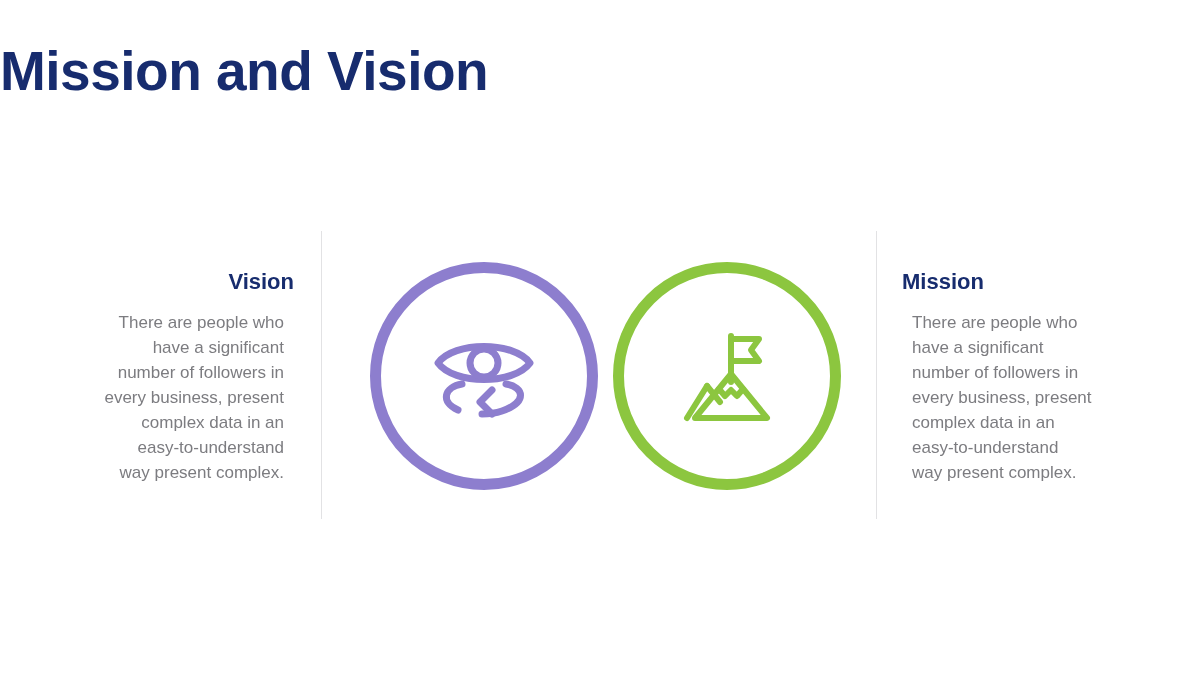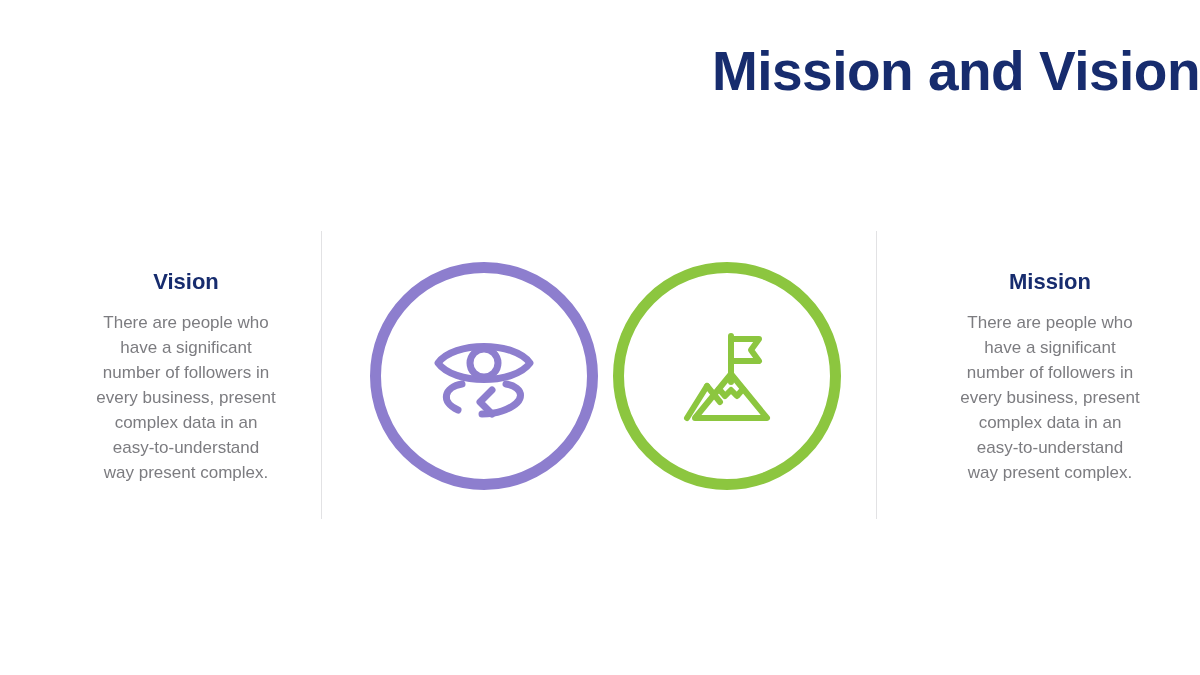--- a/index.html
+++ b/index.html
@@ -17,21 +17,21 @@
     background: #ffffff;
     overflow: hidden;
   }
 
   
   #slide-title {
     position: absolute;
     left: 0;
     top: 44px;
     width: 1200px;
-    text-align: right;
+    text-align: left;
     font-size: 55px;
     font-weight: bold;
     letter-spacing: -0.5px;
     color: #172c6e;
     line-height: 1.0;
     white-space: nowrap;
   }
 
   
   .divider {
@@ -43,22 +43,22 @@
   }
   #divider-left  { left: 321px; }
   #divider-right { left: 876px; }
 
   
   .text-col {
     position: absolute;
     top: 270px;
     width: 216px;
   }
-  #col-vision  { left: 78px;  text-align: center; }
-  #col-mission { left: 942px; text-align: center; }
+  #col-vision  { left: 78px;  text-align: right; }
+  #col-mission { left: 902px; text-align: left; }
 
   .col-heading {
     font-size: 22px;
     font-weight: bold;
     color: #172c6e;
     line-height: 1.1;
     margin: 0 0 16px 0;
   }
   .col-body {
     font-size: 17px;

